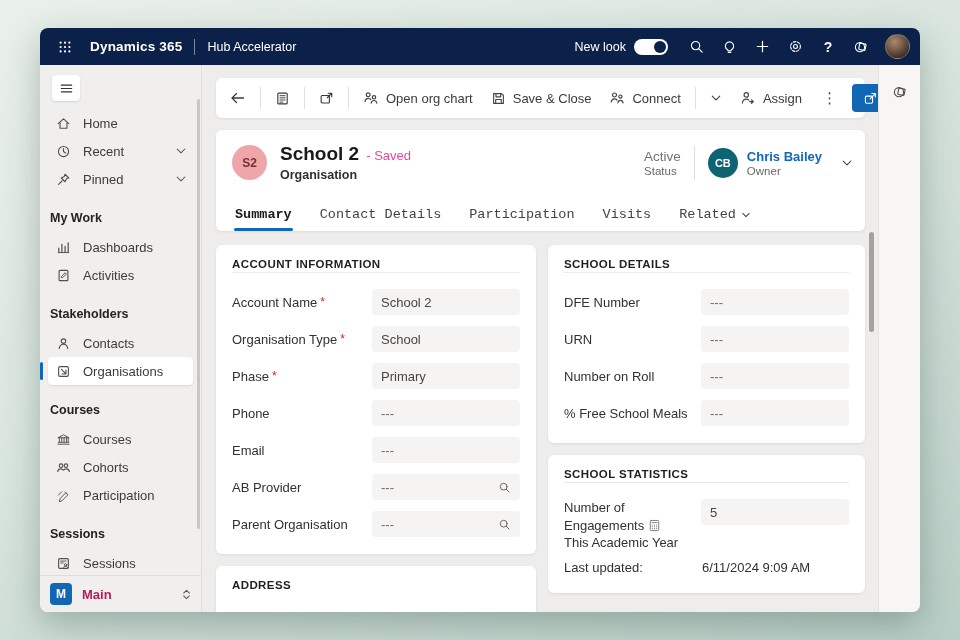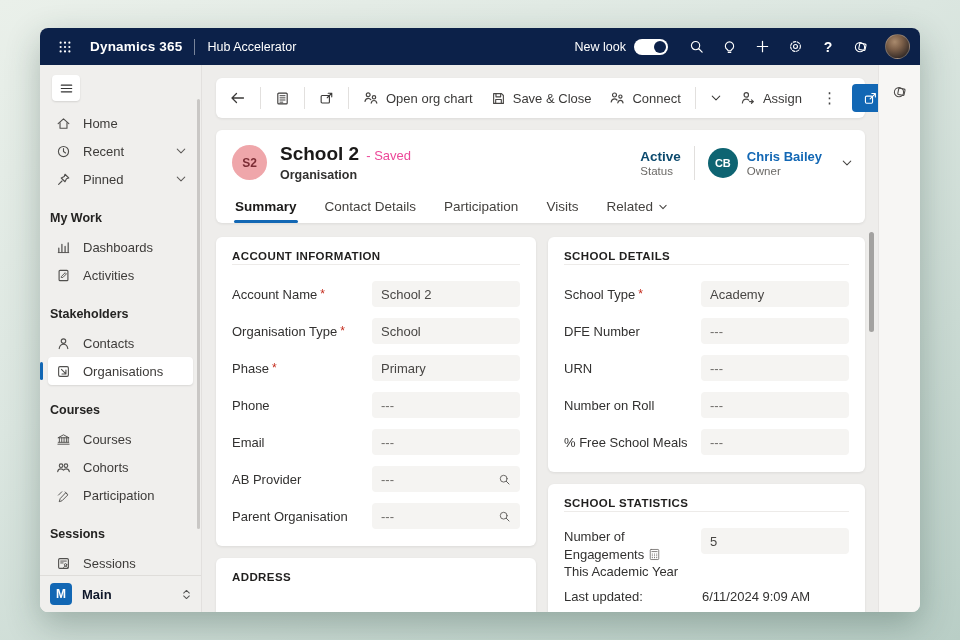--- a/index.html
+++ b/index.html
@@ -35,21 +35,21 @@
   .nav-item { display:flex; align-items:center; height:28px; padding:0 6px 0 8px; margin-right:8px; border-radius:4px; cursor:pointer; color:#3d3b39; font-size:13px; position:relative; }
   .nav-item .nicon { width:16px; height:16px; margin-right:11px; color:#51504e; display:flex; align-items:center; }
   .nav-item .nlabel { flex:1; white-space:nowrap; }
   .nav-item .nchev { color:#605e5c; display:flex; }
   .nav-item.selected { background:#fff; box-shadow:0 1px 2px rgba(0,0,0,.10); }
   .nav-item.selected::before { content:""; position:absolute; left:-8px; top:5px; bottom:5px; width:3px; border-radius:2px; background:var(--accent,#1267b4); }
   .group-label { font-size:12.5px; font-weight:700; color:#242322; margin:16px 0 6px 2px; height:18px; display:flex; align-items:center; }
   .side-scrollbar { position:absolute; right:1px; top:34px; width:3px; height:430px; background:#c9c7c5; border-radius:2px; }
   .area-bar { flex:none; height:37px; border-top:1px solid #dfddda; display:flex; align-items:center; padding:0 8px 0 10px; cursor:pointer; background:#f0efed; }
   .area-badge { width:22px; height:22px; border-radius:4px; background:var(--accent,#1267b4); color:#fff; font-size:12px; font-weight:700; display:flex; align-items:center; justify-content:center; }
-  .area-label { font-size:13px; font-weight:700; color:#0f172a; margin-left:10px; flex:1; }
+  .area-label { font-size:13px; font-weight:700; color:#be185d; margin-left:10px; flex:1; }
   .area-updown { color:#555; display:flex; }
 
   
   .main { flex:1; min-width:0; position:relative; background:#eeedeb; }
   .main-scroll { position:absolute; inset:0; padding:13px 13px 0 14px; overflow:hidden; }
   .main-scrollbar { position:absolute; right:4px; top:167px; width:5px; height:100px; background:#a3a2a0; border-radius:3px; }
 
   .right-rail { width:42px; flex:none; background:#f7f6f4; border-left:1px solid #e6e4e2; display:flex; flex-direction:column; align-items:center; padding-top:14px; }
   .rail-icon { width:26px; height:26px; display:flex; align-items:center; justify-content:center; color:#4f4d4b; cursor:pointer; border-radius:4px; }
 
@@ -69,30 +69,30 @@
   .header-card { margin-top:12px; padding:13px 12px 0 16px; }
   .hdr-row { display:flex; align-items:center; }
   .rec-avatar { width:35px; height:35px; border-radius:50%; background:var(--rec-avatar-bg,#efa6aa); color:var(--rec-avatar-fg,#7c2d35); font-size:12px; font-weight:700; display:flex; align-items:center; justify-content:center; flex:none; }
   .rec-names { margin-left:13px; }
   .rec-title-line { display:flex; align-items:baseline; gap:7px; }
   .rec-name { font-size:19px; font-weight:600; color:#1b1a19; }
   .rec-saved { font-size:13px; color:#ec4899; }
   .rec-entity { font-size:12.5px; font-weight:600; color:#323130; margin-top:3px; }
   .hdr-right { margin-left:auto; display:flex; align-items:center; gap:13px; }
   .status-block { text-align:left; }
-  .status-value { font-size:13.5px; font-weight:700; color:#0c4a6e; }
+  .status-value { font-size:13.5px; font-weight:400; color:#737373; }
   .status-label { font-size:11.5px; color:#6b6966; margin-top:1px; }
   .hdr-div { width:1px; height:34px; background:#e1dfdd; }
   .owner-wrap { display:flex; align-items:center; gap:9px; cursor:pointer; }
   .owner-avatar { width:30px; height:30px; border-radius:50%; background:var(--owner-avatar-bg,#0e6472); color:#fff; font-size:11px; font-weight:700; display:flex; align-items:center; justify-content:center; }
   .owner-name { font-size:13px; font-weight:600; color:var(--accent,#1267b4); }
   .owner-label { font-size:11.5px; color:#6b6966; margin-top:1px; }
   .hdr-chev { color:#484644; margin-left:6px; display:flex; cursor:pointer; }
 
-  .tabs { display:flex; gap:26px; margin-top:13px; padding-left:2px; }
+  .tabs { display:flex; gap:26px; margin-top:21px; padding-left:2px;font-family:Liberation Mono, monospace; }
   .tab { font-size:13.5px; color:#44423f; padding:4px 1px 9px 1px; cursor:pointer; position:relative; display:flex; align-items:center; gap:5px; }
   .tab.active { font-weight:700; color:#1b1a19; }
   .tab.active::after { content:""; position:absolute; left:0; right:0; bottom:0; height:3px; border-radius:2px; background:var(--accent,#1267b4); }
   .tab .tchev { display:flex; color:#484644; }
 
   
   .columns { display:flex; gap:12px; margin-top:14px; align-items:flex-start; }
   .col-left { width:320px; flex:none; display:flex; flex-direction:column; gap:12px; }
   .col-right { flex:1; display:flex; flex-direction:column; gap:12px; }
   .section-card { padding:13px 16px 6px 16px; }
@@ -522,26 +522,20 @@
                 </div>
             </div>
             <div class="card address-card">
               <div class="section-title" style="border-bottom:none; padding-bottom:0;">ADDRESS</div>
             </div>
           </div>
           <div class="col-right">
             <div class="card section-card">
               <div class="section-title">SCHOOL DETAILS</div>
               <div id="details-fields">
-                  <div class="field-row">
-                    <div class="field-label">School Type<span class="req-star">*</span></div>
-                    <div class="field-input">
-                      <span class="field-value">Academy</span>
-                    </div>
-                  </div>
                   <div class="field-row">
                     <div class="field-label">DFE Number</div>
                     <div class="field-input empty">
                       <span class="field-value">---</span>
                     </div>
                   </div>
                   <div class="field-row">
                     <div class="field-label">URN</div>
                     <div class="field-input empty">
                       <span class="field-value">---</span>

